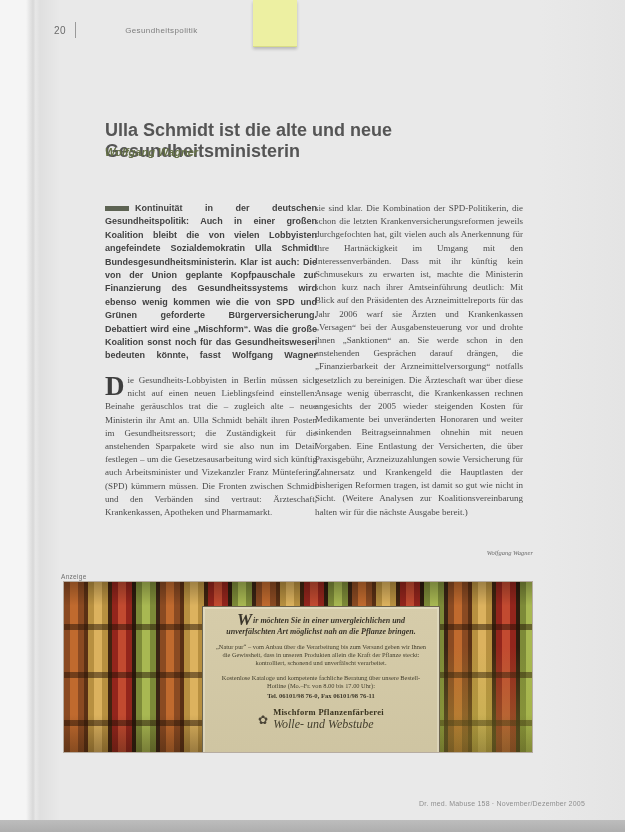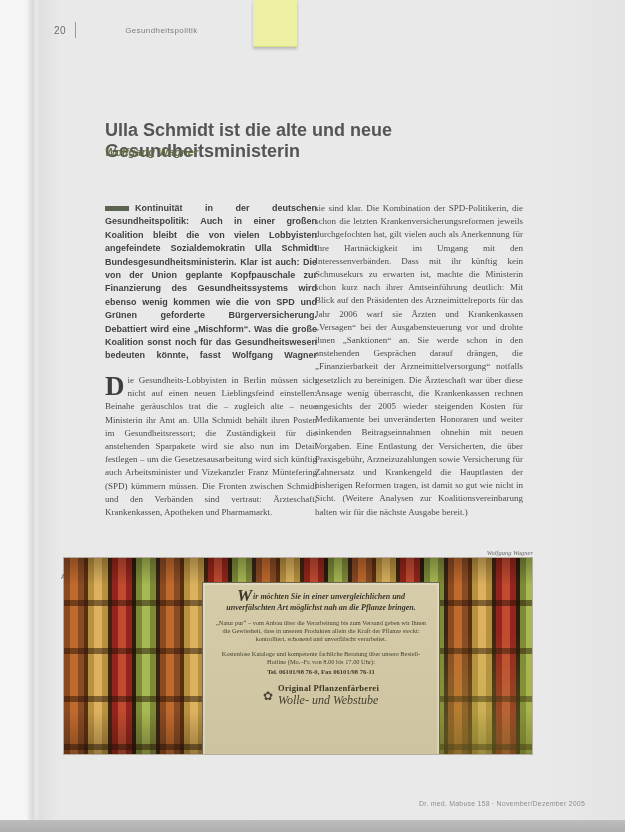--- a/index.html
+++ b/index.html
@@ -37,21 +37,21 @@
        text-align:justify;overflow:hidden;filter:blur(.3px);}
   .col-left{position:absolute;left:105px;top:374px;width:212px;height:190px;}
   .col-right{position:absolute;left:315px;top:202px;width:208px;height:346px;}
   .dropcap{float:left;font-family:"Liberation Serif",serif;font-size:27px;line-height:22px;
            font-weight:bold;color:#3e3e3e;margin:1px 3px 0 0;}
   .credit{position:absolute;left:430px;top:549px;width:103px;text-align:right;
           font-family:"Liberation Serif",serif;font-style:italic;font-size:6.5px;color:#6b6b6b;filter:blur(.3px);}
 
   
   .ad-label{position:absolute;left:61px;top:573px;font-size:6.5px;color:#6f6f6f;letter-spacing:.3px;}
-  .ad{position:absolute;left:64px;top:558px;width:468px;height:196px;overflow:hidden;
+  .ad{position:absolute;left:64px;top:582px;width:468px;height:170px;overflow:hidden;
       box-shadow:0 0 0 1px rgba(90,60,30,.35);
       background:
         radial-gradient(at 88% 92%, rgba(160,170,60,.38), rgba(0,0,0,0) 42%),
         linear-gradient(180deg, rgba(0,0,0,.28), rgba(0,0,0,0) 14%, rgba(0,0,0,0) 78%, rgba(30,18,6,.35)),
         repeating-linear-gradient(180deg, rgba(0,0,0,0) 0 42px, rgba(36,18,6,.5) 42px 48px),
         repeating-linear-gradient(90deg,
           #8a4a22 0 6px,#c06a2e 6px 14px,#8a4a22 14px 20px,
           #5a3014 20px 24px,
           #b89040 24px 30px,#dcb25e 30px 38px,#b89040 38px 44px,
           #402410 44px 48px,
@@ -119,21 +119,21 @@
     <div class="ad-box">
       <div class="ad-headline">
         <span class="ad-w">W</span><span>ir möchten Sie in einer unvergleichlichen und unverfälschten Art möglichst nah an die Pflanze bringen.</span>
       </div>
       <div class="ad-body">„Natur pur“ – vom Anbau über die Verarbeitung bis zum Versand geben wir Ihnen die Gewissheit, dass in unseren Produkten allein die Kraft der Pflanze steckt: kontrolliert, schonend und unverfälscht verarbeitet.</div>
       <div class="ad-info">Kostenlose Kataloge und kompetente fachliche Beratung über unsere Bestell-Hotline (Mo.–Fr. von 8.00 bis 17.00 Uhr):</div>
       <div class="ad-phone">Tel. 06101/98 76-0, Fax 06101/98 76-11</div>
       <div class="ad-logo">
         <span class="ad-flower">✿</span>
         <span class="ad-logo-text">
-          <div class="ad-logo-1">Original Pflanzenfärberei</div>
+          <div class="ad-logo-1">Mischform Pflanzenfärberei</div>
           <div class="ad-logo-2">Wolle- und Webstube</div>
         </span>
       </div>
     </div>
   </div>
 
   <div class="footer">Dr. med. Mabuse 158 · November/Dezember 2005</div>
   <div class="bottom-bar"></div>
 
 </div>

